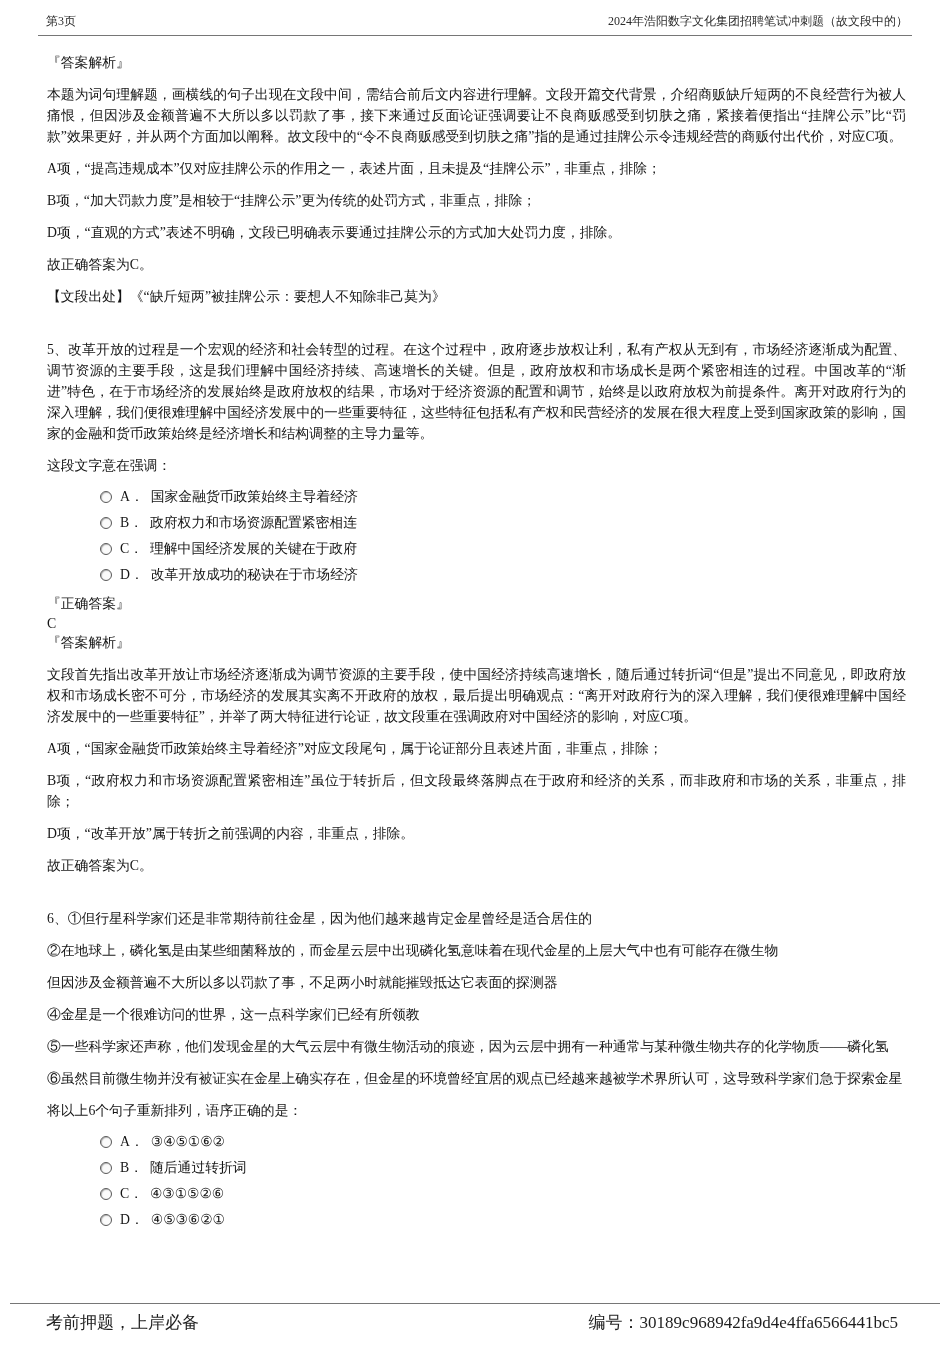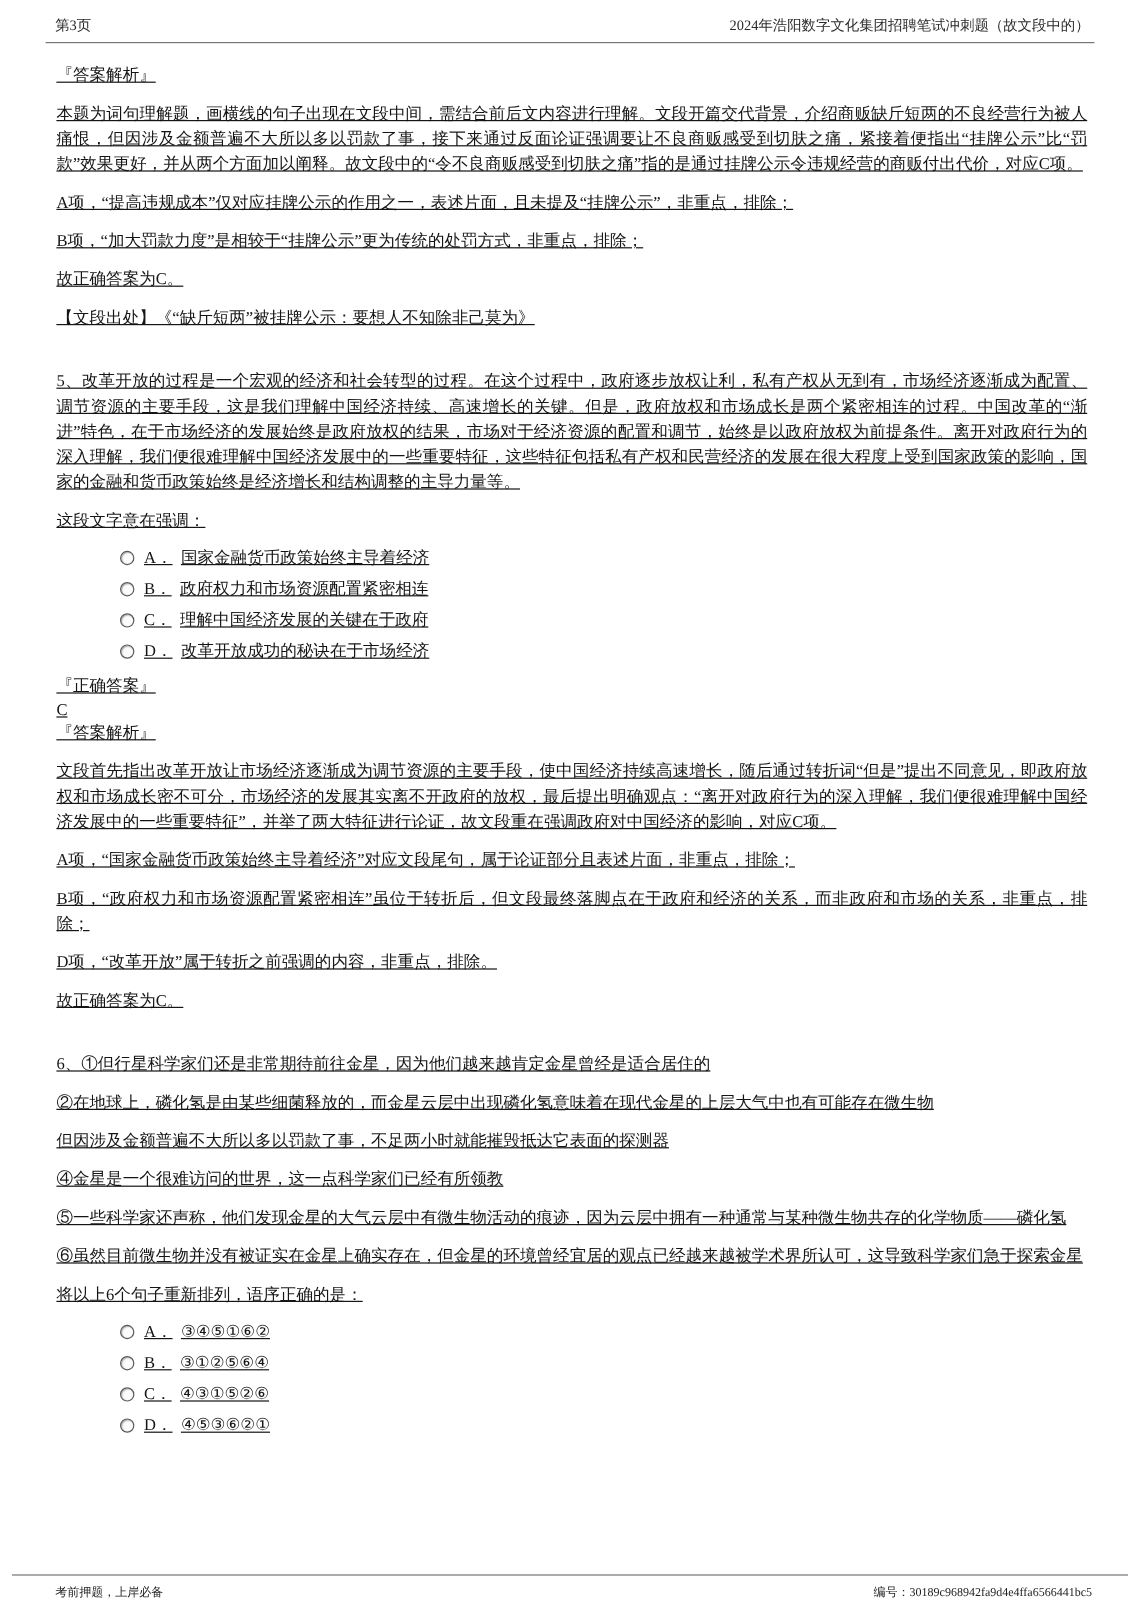--- a/index.html
+++ b/index.html
@@ -20,21 +20,20 @@
     font-size: 12px;
     color: #2b2b2b;
   }
   .rule { height: 0; border-top: 1px solid #767676; }
   .header-rule { margin: 0 38px; }
   .content {
     padding: 16px 44px 0 47px;
     font-size: 13.8px;
     line-height: 21px;
     text-align: justify;
-    text-decoration: underline;
   }
   .para { margin: 0 0 11px 0; }
   .stem { margin-top: 32px; }
   .options { margin: 2px 0 8px 0; }
   .option {
     display: flex;
     align-items: center;
     margin: 0 0 6px 53px;
     line-height: 20px;
     text-align: left;
@@ -53,42 +52,43 @@
   .answer-block p { margin: 0 0 2px 0; line-height: 17.5px; }
   .footer {
     position: absolute;
     left: 0; right: 0; bottom: 0;
     background: #ffffff;
   }
   .footer-rule { margin: 0 10px; }
   .footer-row {
     display: flex;
     justify-content: space-between;
-    padding: 7px 40px 11px 46px;
-    font-size: 10px;
+    padding: 7px 52px 11px 46px;
+    font-size: 17px;
     color: #1e1e1e;
   }
 </style>
 </head>
 <body>
 
 <div class="page">
 
   <div class="header">
     <span>第3页</span>
     <span>2024年浩阳数字文化集团招聘笔试冲刺题（故文段中的）</span>
   </div>
   <div class="rule header-rule"></div>
 
   <div class="content">
 
     <p class="para">『答案解析』</p>
     <p class="para">本题为词句理解题，画横线的句子出现在文段中间，需结合前后文内容进行理解。文段开篇交代背景，介绍商贩缺斤短两的不良经营行为被人痛恨，但因涉及金额普遍不大所以多以罚款了事，接下来通过反面论证强调要让不良商贩感受到切肤之痛，紧接着便指出“挂牌公示”比“罚款”效果更好，并从两个方面加以阐释。故文段中的“令不良商贩感受到切肤之痛”指的是通过挂牌公示令违规经营的商贩付出代价，对应C项。</p>
     <p class="para">A项，“提高违规成本”仅对应挂牌公示的作用之一，表述片面，且未提及“挂牌公示”，非重点，排除；</p>
     <p class="para">B项，“加大罚款力度”是相较于“挂牌公示”更为传统的处罚方式，非重点，排除；</p>
+    <p class="para">D项，“直观的方式”表述不明确，文段已明确表示要通过挂牌公示的方式加大处罚力度，排除。</p>
     <p class="para">故正确答案为C。</p>
     <p class="para">【文段出处】《“缺斤短两”被挂牌公示：要想人不知除非己莫为》</p>
 
     <p class="para stem">5、改革开放的过程是一个宏观的经济和社会转型的过程。在这个过程中，政府逐步放权让利，私有产权从无到有，市场经济逐渐成为配置、调节资源的主要手段，这是我们理解中国经济持续、高速增长的关键。但是，政府放权和市场成长是两个紧密相连的过程。中国改革的“渐进”特色，在于市场经济的发展始终是政府放权的结果，市场对于经济资源的配置和调节，始终是以政府放权为前提条件。离开对政府行为的深入理解，我们便很难理解中国经济发展中的一些重要特征，这些特征包括私有产权和民营经济的发展在很大程度上受到国家政策的影响，国家的金融和货币政策始终是经济增长和结构调整的主导力量等。</p>
     <p class="para">这段文字意在强调：</p>
 
     <div class="options">
       <div class="option">
         <span class="radio"></span>
         <span class="opt-label">A．</span>
@@ -133,21 +133,21 @@
 
     <div class="options">
       <div class="option">
         <span class="radio"></span>
         <span class="opt-label">A．</span>
         <span class="opt-text">③④⑤①⑥②</span>
       </div>
       <div class="option">
         <span class="radio"></span>
         <span class="opt-label">B．</span>
-        <span class="opt-text">③①②⑤⑥④</span>
+        <span class="opt-text">随后通过转折词</span>
       </div>
       <div class="option">
         <span class="radio"></span>
         <span class="opt-label">C．</span>
         <span class="opt-text">④③①⑤②⑥</span>
       </div>
       <div class="option">
         <span class="radio"></span>
         <span class="opt-label">D．</span>
         <span class="opt-text">④⑤③⑥②①</span>

